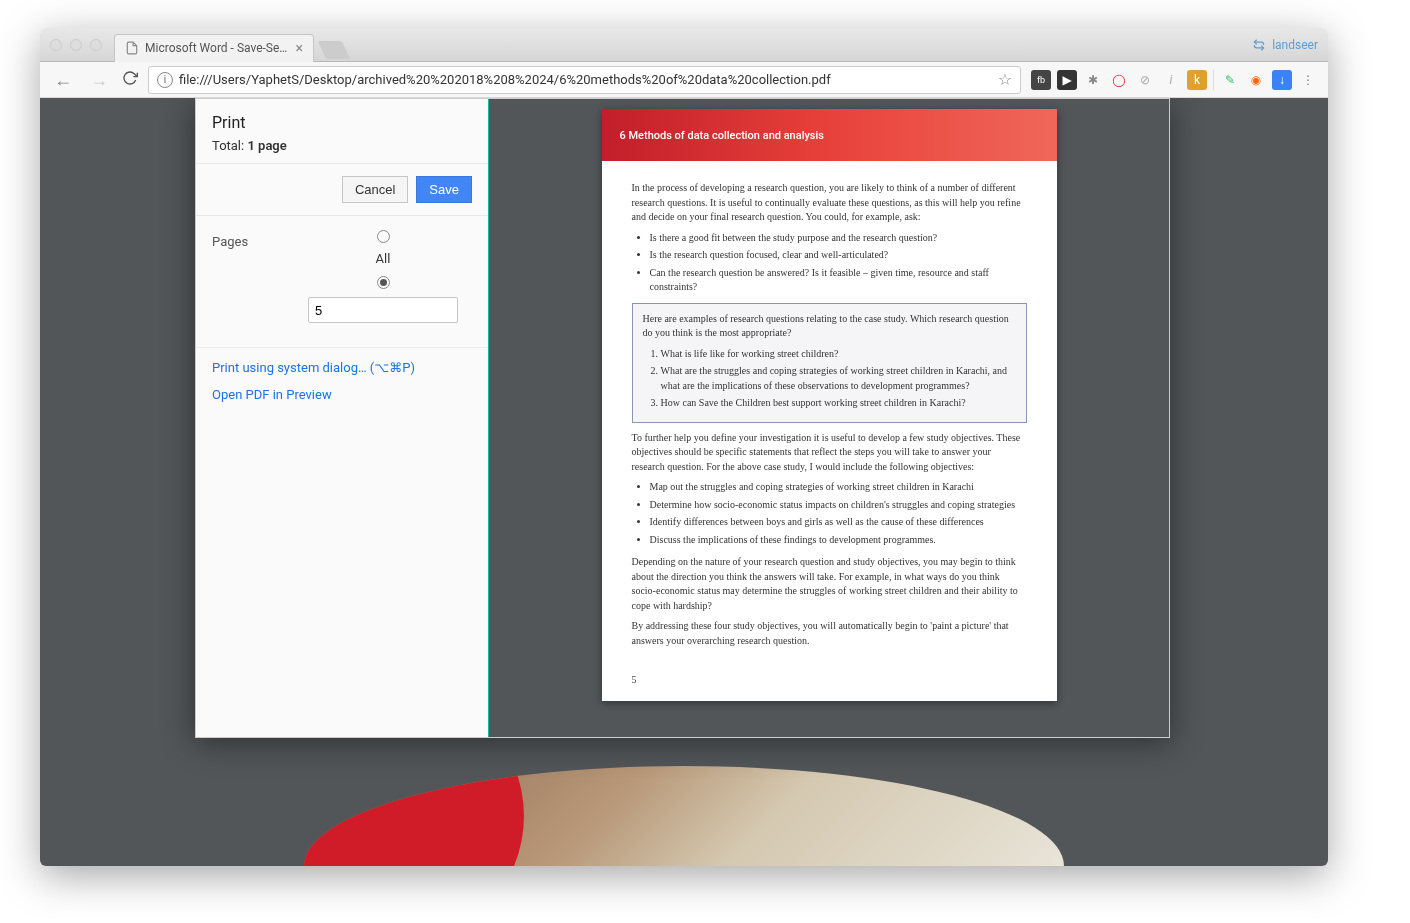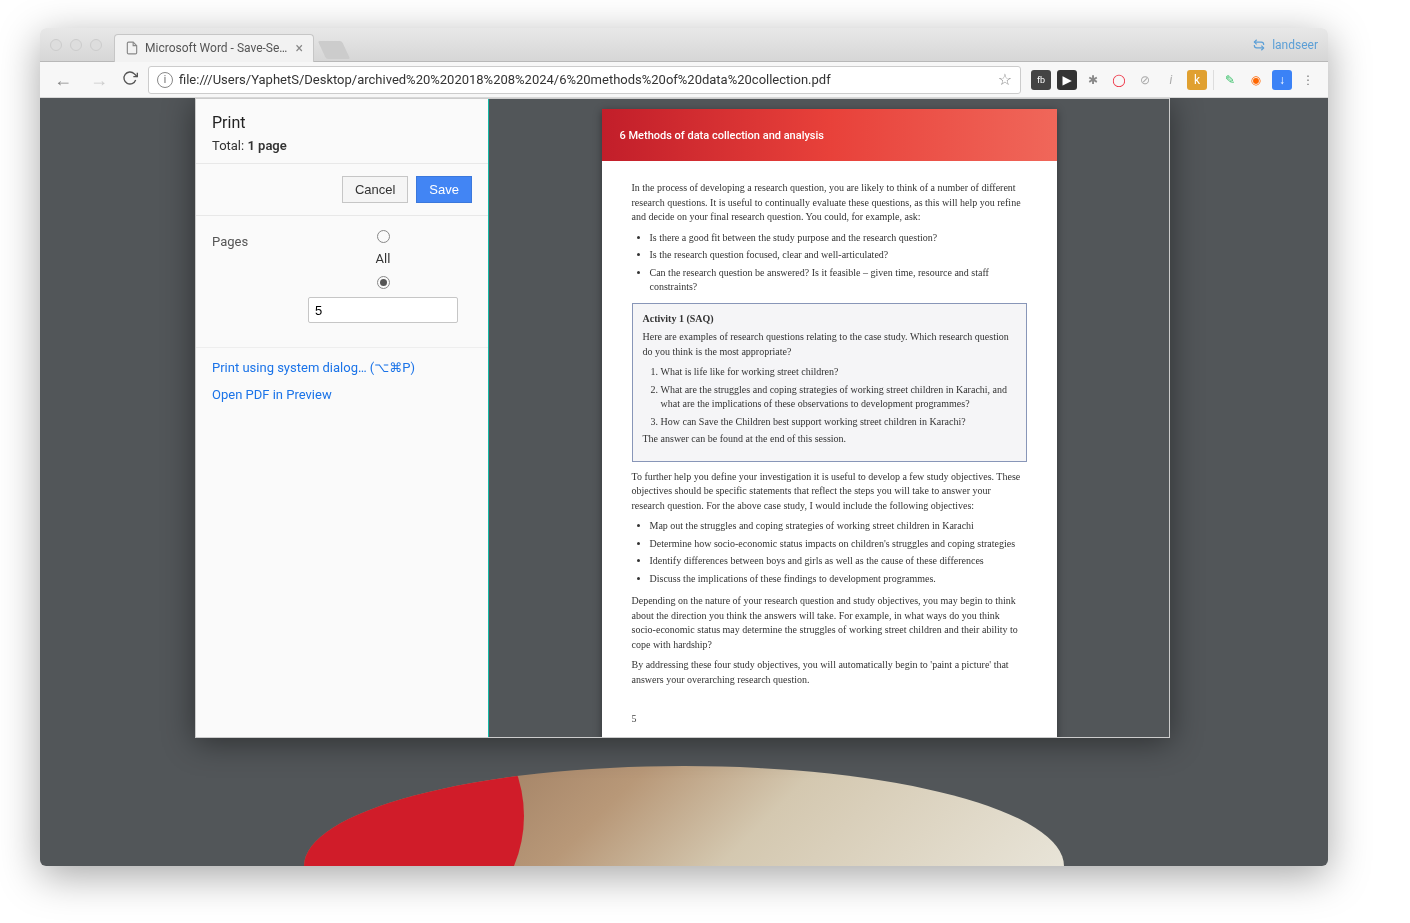--- a/index.html
+++ b/index.html
@@ -168,28 +168,26 @@
         <div class="page-preview">
           <div class="pv-header">6 Methods of data collection and analysis</div>
           <div class="pv-content">
             <p>In the process of developing a research question, you are likely to think of a number of different research questions. It is useful to continually evaluate these questions, as this will help you refine and decide on your final research question. You could, for example, ask:</p>
             <ul>
               <li>Is there a good fit between the study purpose and the research question?</li>
               <li>Is the research question focused, clear and well-articulated?</li>
               <li>Can the research question be answered? Is it feasible – given time, resource and staff constraints?</li>
             </ul>
             <div class="activity-box">
-              <div class="ab-title">Activity 1 (SAQ)</div>
               <p>Here are examples of research questions relating to the case study. Which research question do you think is the most appropriate?</p>
               <ol>
                 <li>What is life like for working street children?</li>
                 <li>What are the struggles and coping strategies of working street children in Karachi, and what are the implications of these observations to development programmes?</li>
                 <li>How can Save the Children best support working street children in Karachi?</li>
               </ol>
-              <p>The answer can be found at the end of this session.</p>
             </div>
             <p>To further help you define your investigation it is useful to develop a few study objectives. These objectives should be specific statements that reflect the steps you will take to answer your research question. For the above case study, I would include the following objectives:</p>
             <ul>
               <li>Map out the struggles and coping strategies of working street children in Karachi</li>
               <li>Determine how socio-economic status impacts on children's struggles and coping strategies</li>
               <li>Identify differences between boys and girls as well as the cause of these differences</li>
               <li>Discuss the implications of these findings to development programmes.</li>
             </ul>
             <p>Depending on the nature of your research question and study objectives, you may begin to think about the direction you think the answers will take. For example, in what ways do you think socio-economic status may determine the struggles of working street children and their ability to cope with hardship?</p>
             <p>By addressing these four study objectives, you will automatically begin to 'paint a picture' that answers your overarching research question.</p>

